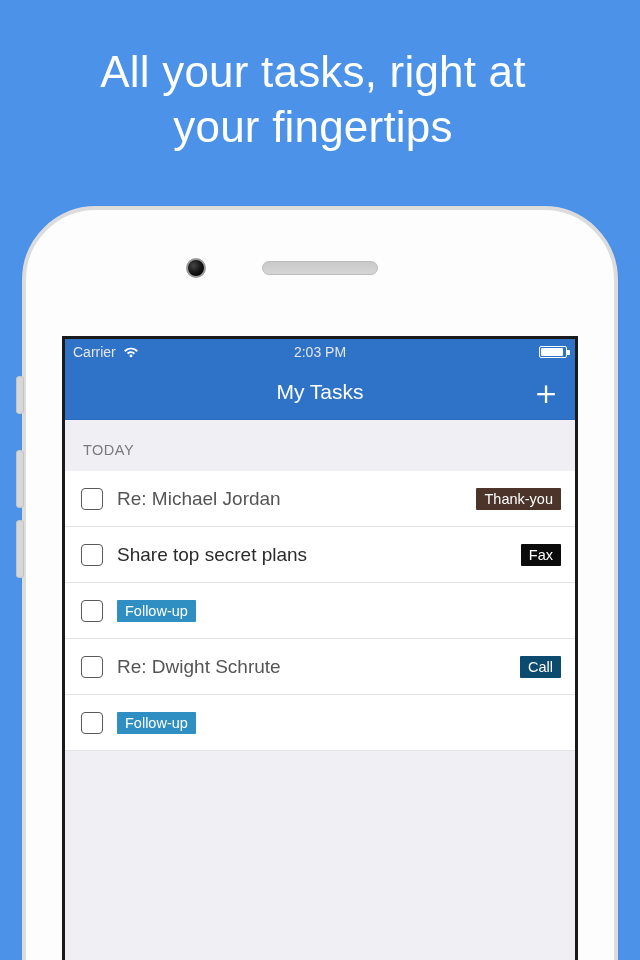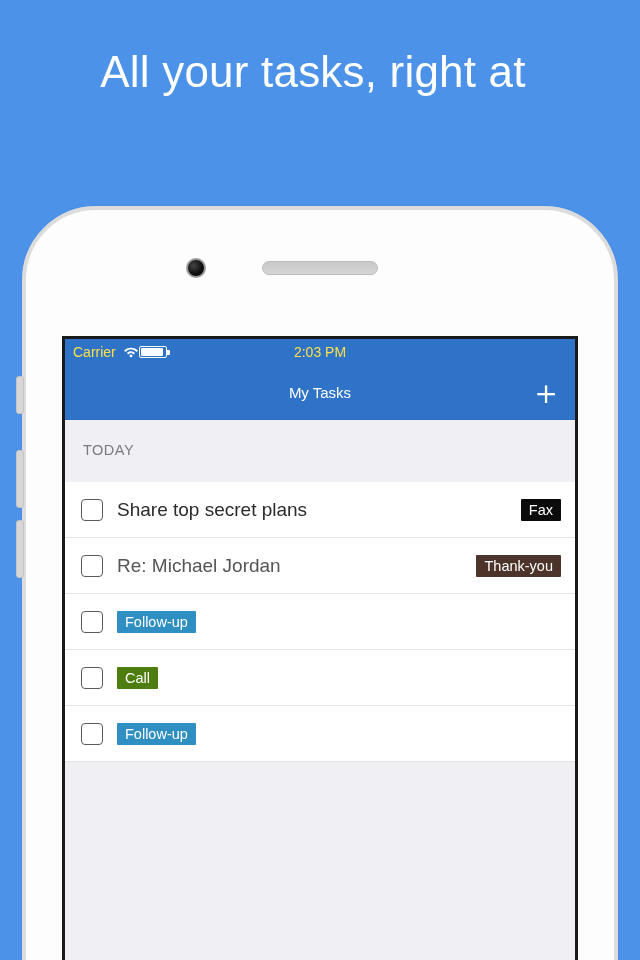--- a/index.html
+++ b/index.html
@@ -72,23 +72,24 @@
     height: 870px;
     background: #efeff4;
     border: 3px solid #1a1a1a;
     overflow: hidden;
   }
 
   
   .statusbar {
     height: 26px;
     background: #2F73C8;
-    color: #fde047;
+    color: #e5e5e5;
     display: flex;
     align-items: center;
+    justify-content: space-between;
     font-size: 14px;
     padding: 0 8px;
     font-weight: 400;
   }
   .statusbar .left, .statusbar .right { display: flex; align-items: center; gap: 7px; }
   .statusbar .center { position: absolute; left: 0; right: 0; text-align: center; pointer-events: none; }
   .wifi-icon svg { display:block; }
   .battery {
     width: 28px; height: 12px; border: 1px solid #fff; border-radius: 2px; position: relative;
   }
@@ -99,38 +100,38 @@
   .navbar {
     height: 55px;
     background: #2F73C8;
     color: #fff;
     display: flex;
     align-items: center;
     justify-content: center;
     position: relative;
     border-bottom: 1px solid rgba(0,0,0,0.06);
   }
-  .navbar .title { font-size: 15px; font-weight: 500; }
+  .navbar .title { font-size: 21px; font-weight: 500; }
   .navbar .add-btn {
     position: absolute;
     right: 12px;
     top: 50%;
     transform: translateY(-50%);
     font-size: 34px;
     font-weight: 200;
     line-height: 1;
     cursor: pointer;
   }
 
   
   .group-header {
     font-size: 14.5px;
     color: #7a7a7f;
     letter-spacing: 0.5px;
-    padding: 26px 18px 24px 18px;
+    padding: 26px 18px 13px 18px;
     background: #efeff4;
     text-transform: uppercase;
   }
   .group-header.first { padding-top: 22px; }
   .task-row {
     background: #fff;
     min-height: 56px;
     display: flex;
     align-items: center;
     padding: 0 14px 0 16px;
@@ -163,20 +164,21 @@
     padding: 3px 8px;
     border-radius: 1px;
     white-space: nowrap;
   }
 </style>
 </head>
 <body>
 
 <div class="promo-headline">
   <span>All your tasks, right at</span><br>
+  <span>your fingertips</span>
 </div>
 
 <div class="phone">
   <div class="camera"></div>
   <div class="earpiece"></div>
   <div class="side-btn side-b1"></div>
   <div class="side-btn side-b2"></div>
   <div class="side-btn side-b3"></div>
 
   <div class="screen">
@@ -200,35 +202,36 @@
 
     <div class="navbar">
       <span class="title">My Tasks</span>
       <span class="add-btn">＋</span>
     </div>
 
     <div id="task-list">
         <div class="group-header first">TODAY</div>
         <div class="task-row">
           <div class="checkbox"></div>
+          <div class="task-title secondary">Re: Michael Jordan</div>
+          <div class="tag" style="background: rgb(76, 52, 42);">Thank-you</div>
+        </div>
+        <div class="task-row">
+          <div class="checkbox"></div>
           <div class="task-title">Share top secret plans</div>
           <div class="tag" style="background: rgb(11, 11, 11);">Fax</div>
         </div>
         <div class="task-row">
           <div class="checkbox"></div>
-          <div class="task-title secondary">Re: Michael Jordan</div>
-          <div class="tag" style="background: rgb(76, 52, 42);">Thank-you</div>
-        </div>
-        <div class="task-row">
-          <div class="checkbox"></div>
           <div class="tag" style="background: rgb(47, 143, 195);">Follow-up</div>
         </div>
         <div class="task-row">
           <div class="checkbox"></div>
-          <div class="tag" style="background: #4d7c0f;">Call</div>
+          <div class="task-title secondary">Re: Dwight Schrute</div>
+          <div class="tag" style="background: #0c4a6e;">Call</div>
         </div>
         <div class="task-row">
           <div class="checkbox"></div>
           <div class="tag" style="background: rgb(47, 143, 195);">Follow-up</div>
         </div>
       </div>
 
   </div>
 </div>
 

